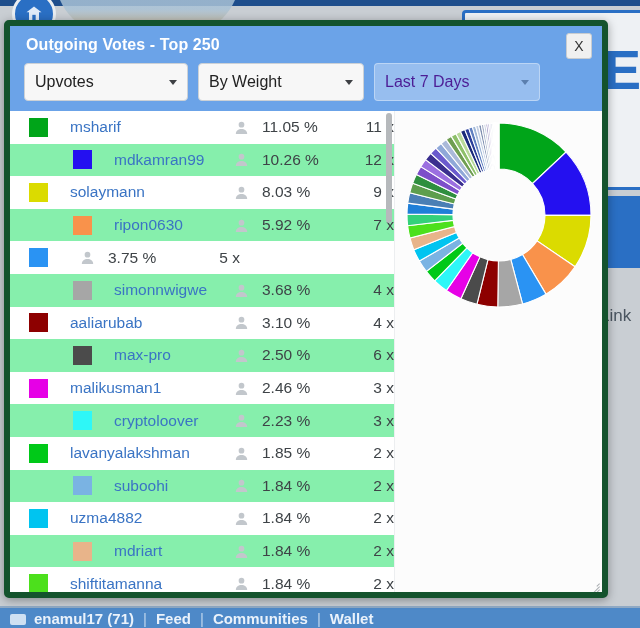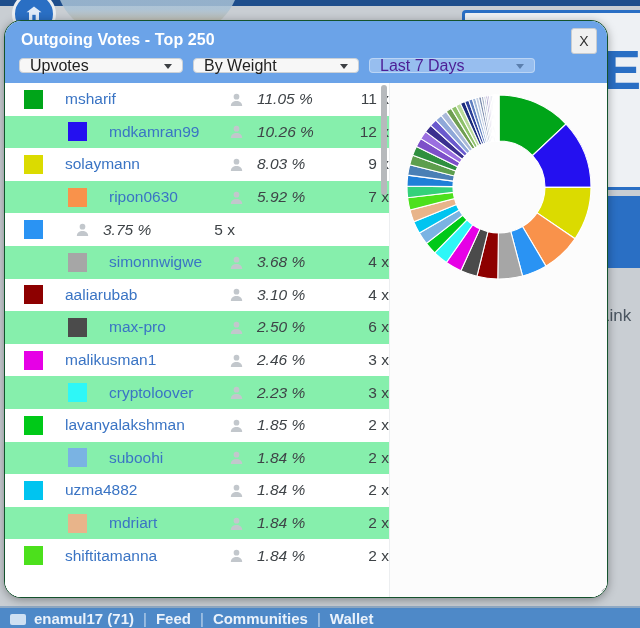--- a/index.html
+++ b/index.html
@@ -67,25 +67,25 @@
     position:absolute; left:10px; top:6px; width:16px; height:11px;
     background:#cfe0f2; border-radius:2px;
   }
   .bg-bottombar .sep { color:#bcd4ec; font-weight:normal; }
 
   
   .modal {
     position:absolute; left:4px; top:20px;
     width: 604px; height: 578px;
     background:#ffffff;
-    border-radius:17px;
+    border-radius:5px;
     box-shadow: 0 2px 10px rgba(0,0,0,.35);
     display:flex; flex-direction:column;
     overflow:hidden;
-    border:1px solid #14532d;
+    border:6px solid #14532d;
   }
   .modal-header {
     background:#6ba3e8;
     padding:8px 10px 10px 10px;
     position:relative;
     flex:0 0 auto;
   }
   .modal-title {
     font-size:16px; font-weight:bold; color:#ffffff;
     padding:2px 2px 9px 6px;
@@ -95,21 +95,21 @@
     position:absolute; right:10px; top:7px;
     width:26px; height:26px;
     background:#f0f0f0; border:1px solid #c8ccd0; border-radius:3px;
     font-size:14px; color:#333;
     display:flex; align-items:center; justify-content:center;
     cursor:pointer;
   }
   .controls { display:flex; gap:10px; padding-left:4px; }
   .select-box {
     position:relative;
-    height:15px;
+    height:38px;
     background:#f7f7f7;
     border:1px solid #ccd1d6;
     border-radius:4px;
     display:flex; align-items:center;
     padding:0 26px 0 10px;
     font-size:16px; color:#222;
     cursor:pointer;
     min-width:150px;
   }
   .select-box.w1 { width:164px; }
@@ -148,21 +148,21 @@
   .sw-cell { width:56px; display:flex; justify-content:center; }
   .swatch { width:19px; height:19px; }
   .name-cell {
     flex:1 1 auto;
     color:#3a74c4;
     padding-left:4px;
     white-space:nowrap; overflow:hidden;
     cursor:pointer;
   }
   .icon-cell { width:42px; display:flex; justify-content:center; align-items:center; }
-  .pct-cell { width:82px; text-align:left; color:#3e4347;font-style:italic; }
+  .pct-cell { width:82px; text-align:left; color:#3e4347; }
   .cnt-cell { width:50px; text-align:right; color:#3e4347; padding-left:4px; }
 
   .scrollbar-track {
     position:absolute; right:0; top:0; width:10px; height:100%;
     background:transparent;
   }
   .scrollbar-thumb {
     position:absolute; right:2px; top:2px;
     width:6px; height:110px; border-radius:3px;
     background:#b6b9bc; cursor:pointer;

